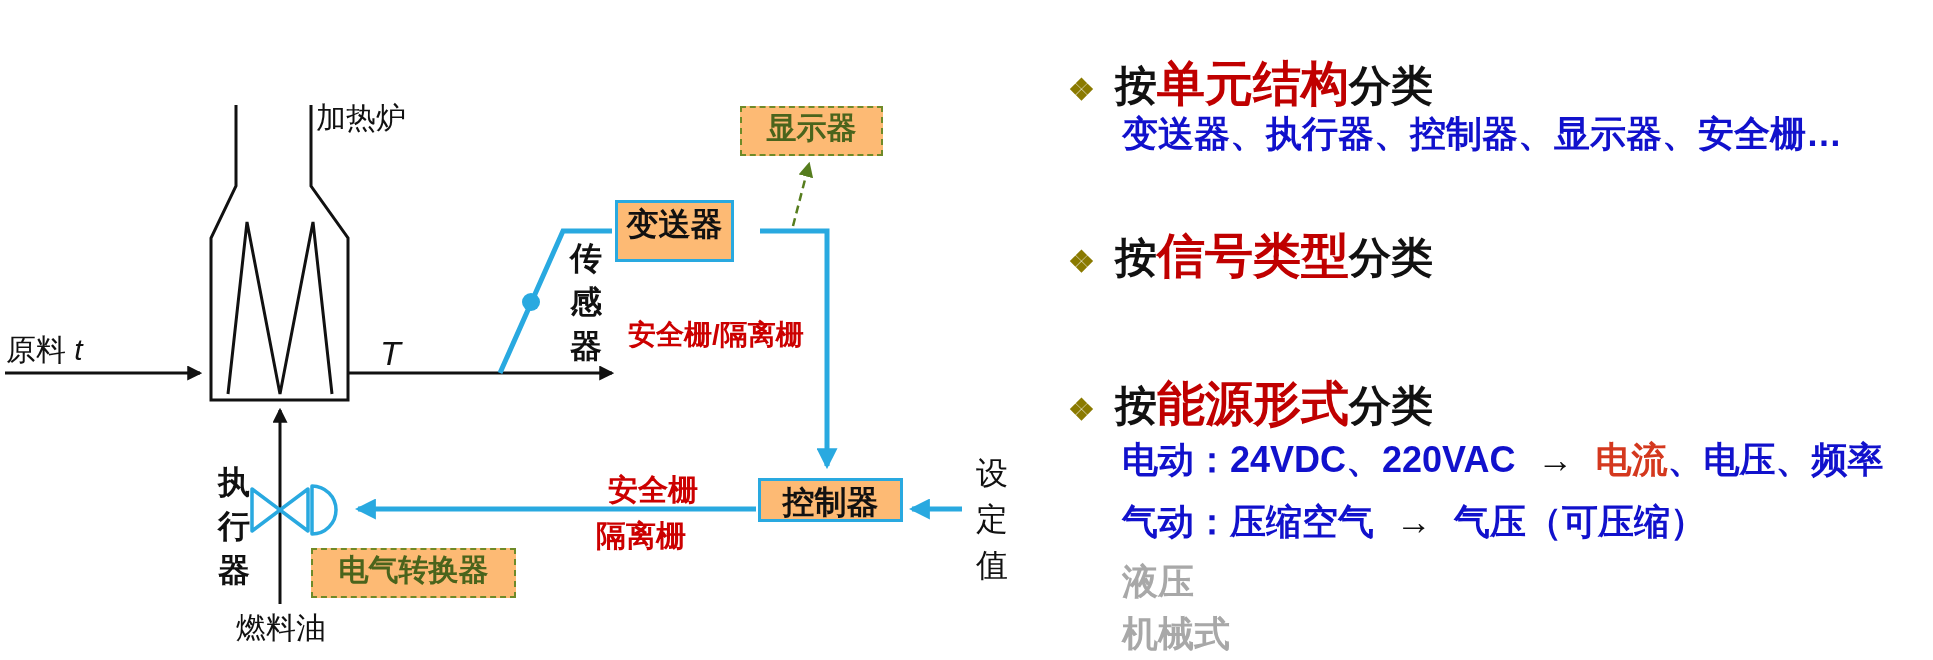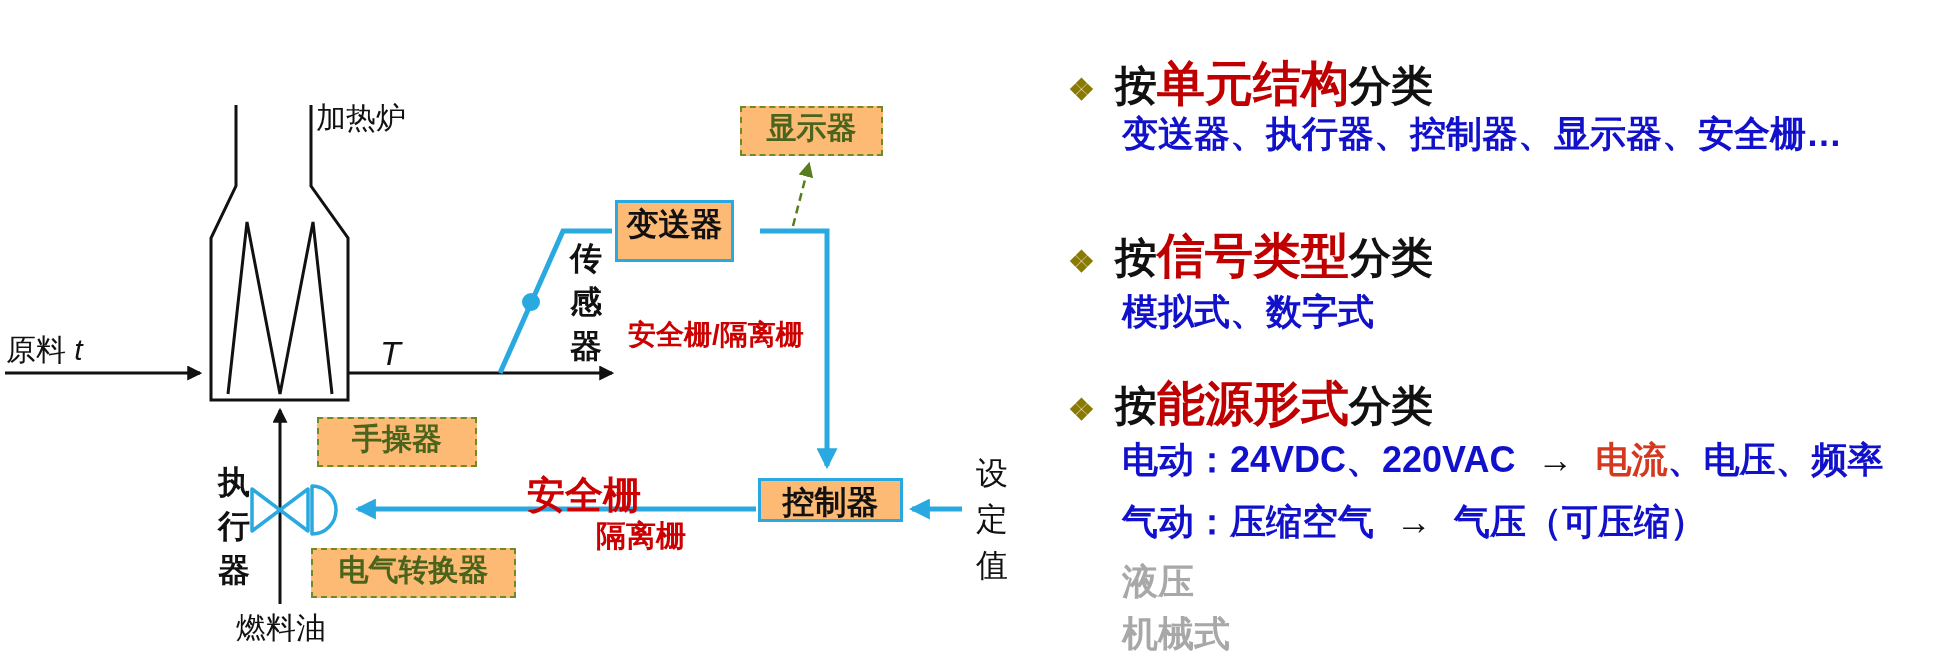--- a/index.html
+++ b/index.html
@@ -103,34 +103,31 @@
   <div class="box dashed" style="left:740px;top:106px;width:143px;height:50px">
     <span>显示器</span>
   </div>
 
   <div class="lbl redtxt" style="left:628px;top:316px;font-size:28px">安全栅/隔离栅</div>
 
   <div class="box solid" style="left:758px;top:478px;width:145px;height:44px">
     <span>控制器</span>
   </div>
 
-  <div class="lbl redtxt" style="left:527px;top:470px;width:130px;font-size:38px">安全栅</div>
+  <div class="lbl redtxt" style="left:588px;top:470px;width:130px;text-align:center;font-size:30px">安全栅</div>
   <div class="lbl redtxt" style="left:556px;top:516px;width:130px;text-align:right;font-size:30px">隔离栅</div>
 
   <div class="vtext vserif" style="left:972px;top:450px;width:40px;font-size:32px">设
 定
 值</div>
 
   <div class="vtext" style="left:214px;top:460px;width:40px">执
 行
 器</div>
 
-  <div class="box dashed" style="left:317px;top:417px;width:160px;height:50px">
-    <span>手操器</span>
-  </div>
 
   <div class="box dashed" style="left:311px;top:548px;width:205px;height:50px">
     <span>电气转换器</span>
   </div>
 
   <div class="lbl serif" style="left:236px;top:608px;font-size:30px">燃料油</div>
 
   <div class="pline" style="left:1068px;top:52px">
     <span class="bullet">❖</span>
     <span class="h">按</span>
@@ -139,23 +136,20 @@
   </div>
   <div class="pline" style="left:1122px;top:110px">
     <span class="b">变送器、执行器、控制器、显示器、安全栅…</span>
   </div>
 
   <div class="pline" style="left:1068px;top:224px">
     <span class="bullet">❖</span>
     <span class="h">按</span>
     <span class="h-em">信号类型</span>
     <span class="h">分类</span>
-  </div>
-  <div class="pline" style="left:1122px;top:288px">
-    <span class="b">模拟式、数字式</span>
   </div>
 
   <div class="pline" style="left:1068px;top:372px">
     <span class="bullet">❖</span>
     <span class="h">按</span>
     <span class="h-em">能源形式</span>
     <span class="h">分类</span>
   </div>
 
   <div class="pline" style="left:1122px;top:436px">

